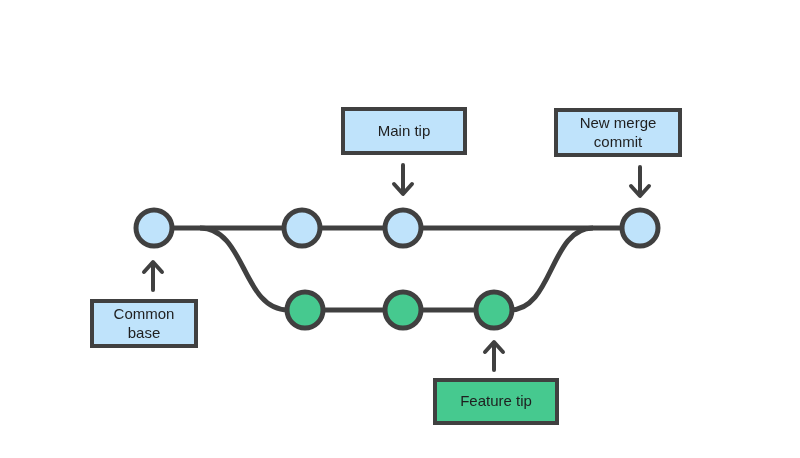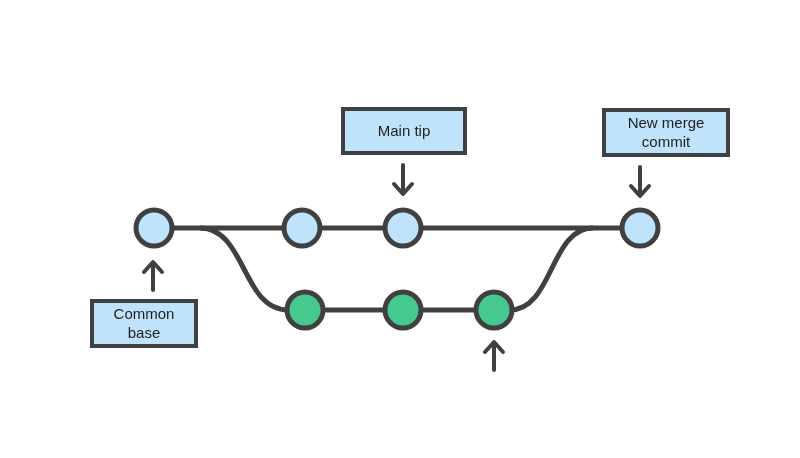--- a/index.html
+++ b/index.html
@@ -56,21 +56,21 @@
     color: var(--text, #1f1f1f);
     padding: 2px 2px;
   }
   .label-box.blue {
     background: var(--main-label-fill, #bfe3fb);
   }
   .label-box.green {
     background: var(--feature-label-fill, #46c98f);
   }
   .box-main-tip      { left: 341px; top: 107px; width: 126px; height: 48px; }
-  .box-merge-commit  { left: 602px; top: 108px; width: 128px; height: 49px; }
+  .box-merge-commit  { left: 554px; top: 108px; width: 128px; height: 49px; }
   .box-common-base   { left:  90px; top: 299px; width: 108px; height: 49px; }
   .box-feature-tip   { left: 433px; top: 378px; width: 126px; height: 47px; }
 </style>
 </head>
 <body>
 
 <div class="canvas">
 
   <svg class="diagram-svg" viewBox="0 0 800 458">
 
@@ -111,14 +111,17 @@
   </div>
 
   <div class="label-box blue box-merge-commit">
     <span>New merge commit</span>
   </div>
 
   <div class="label-box blue box-common-base">
     <span>Common base</span>
   </div>
 
+  <div class="label-box green box-feature-tip">
+    <span>Feature tip</span>
+  </div>
 
 </div>
 
 </body></html>

